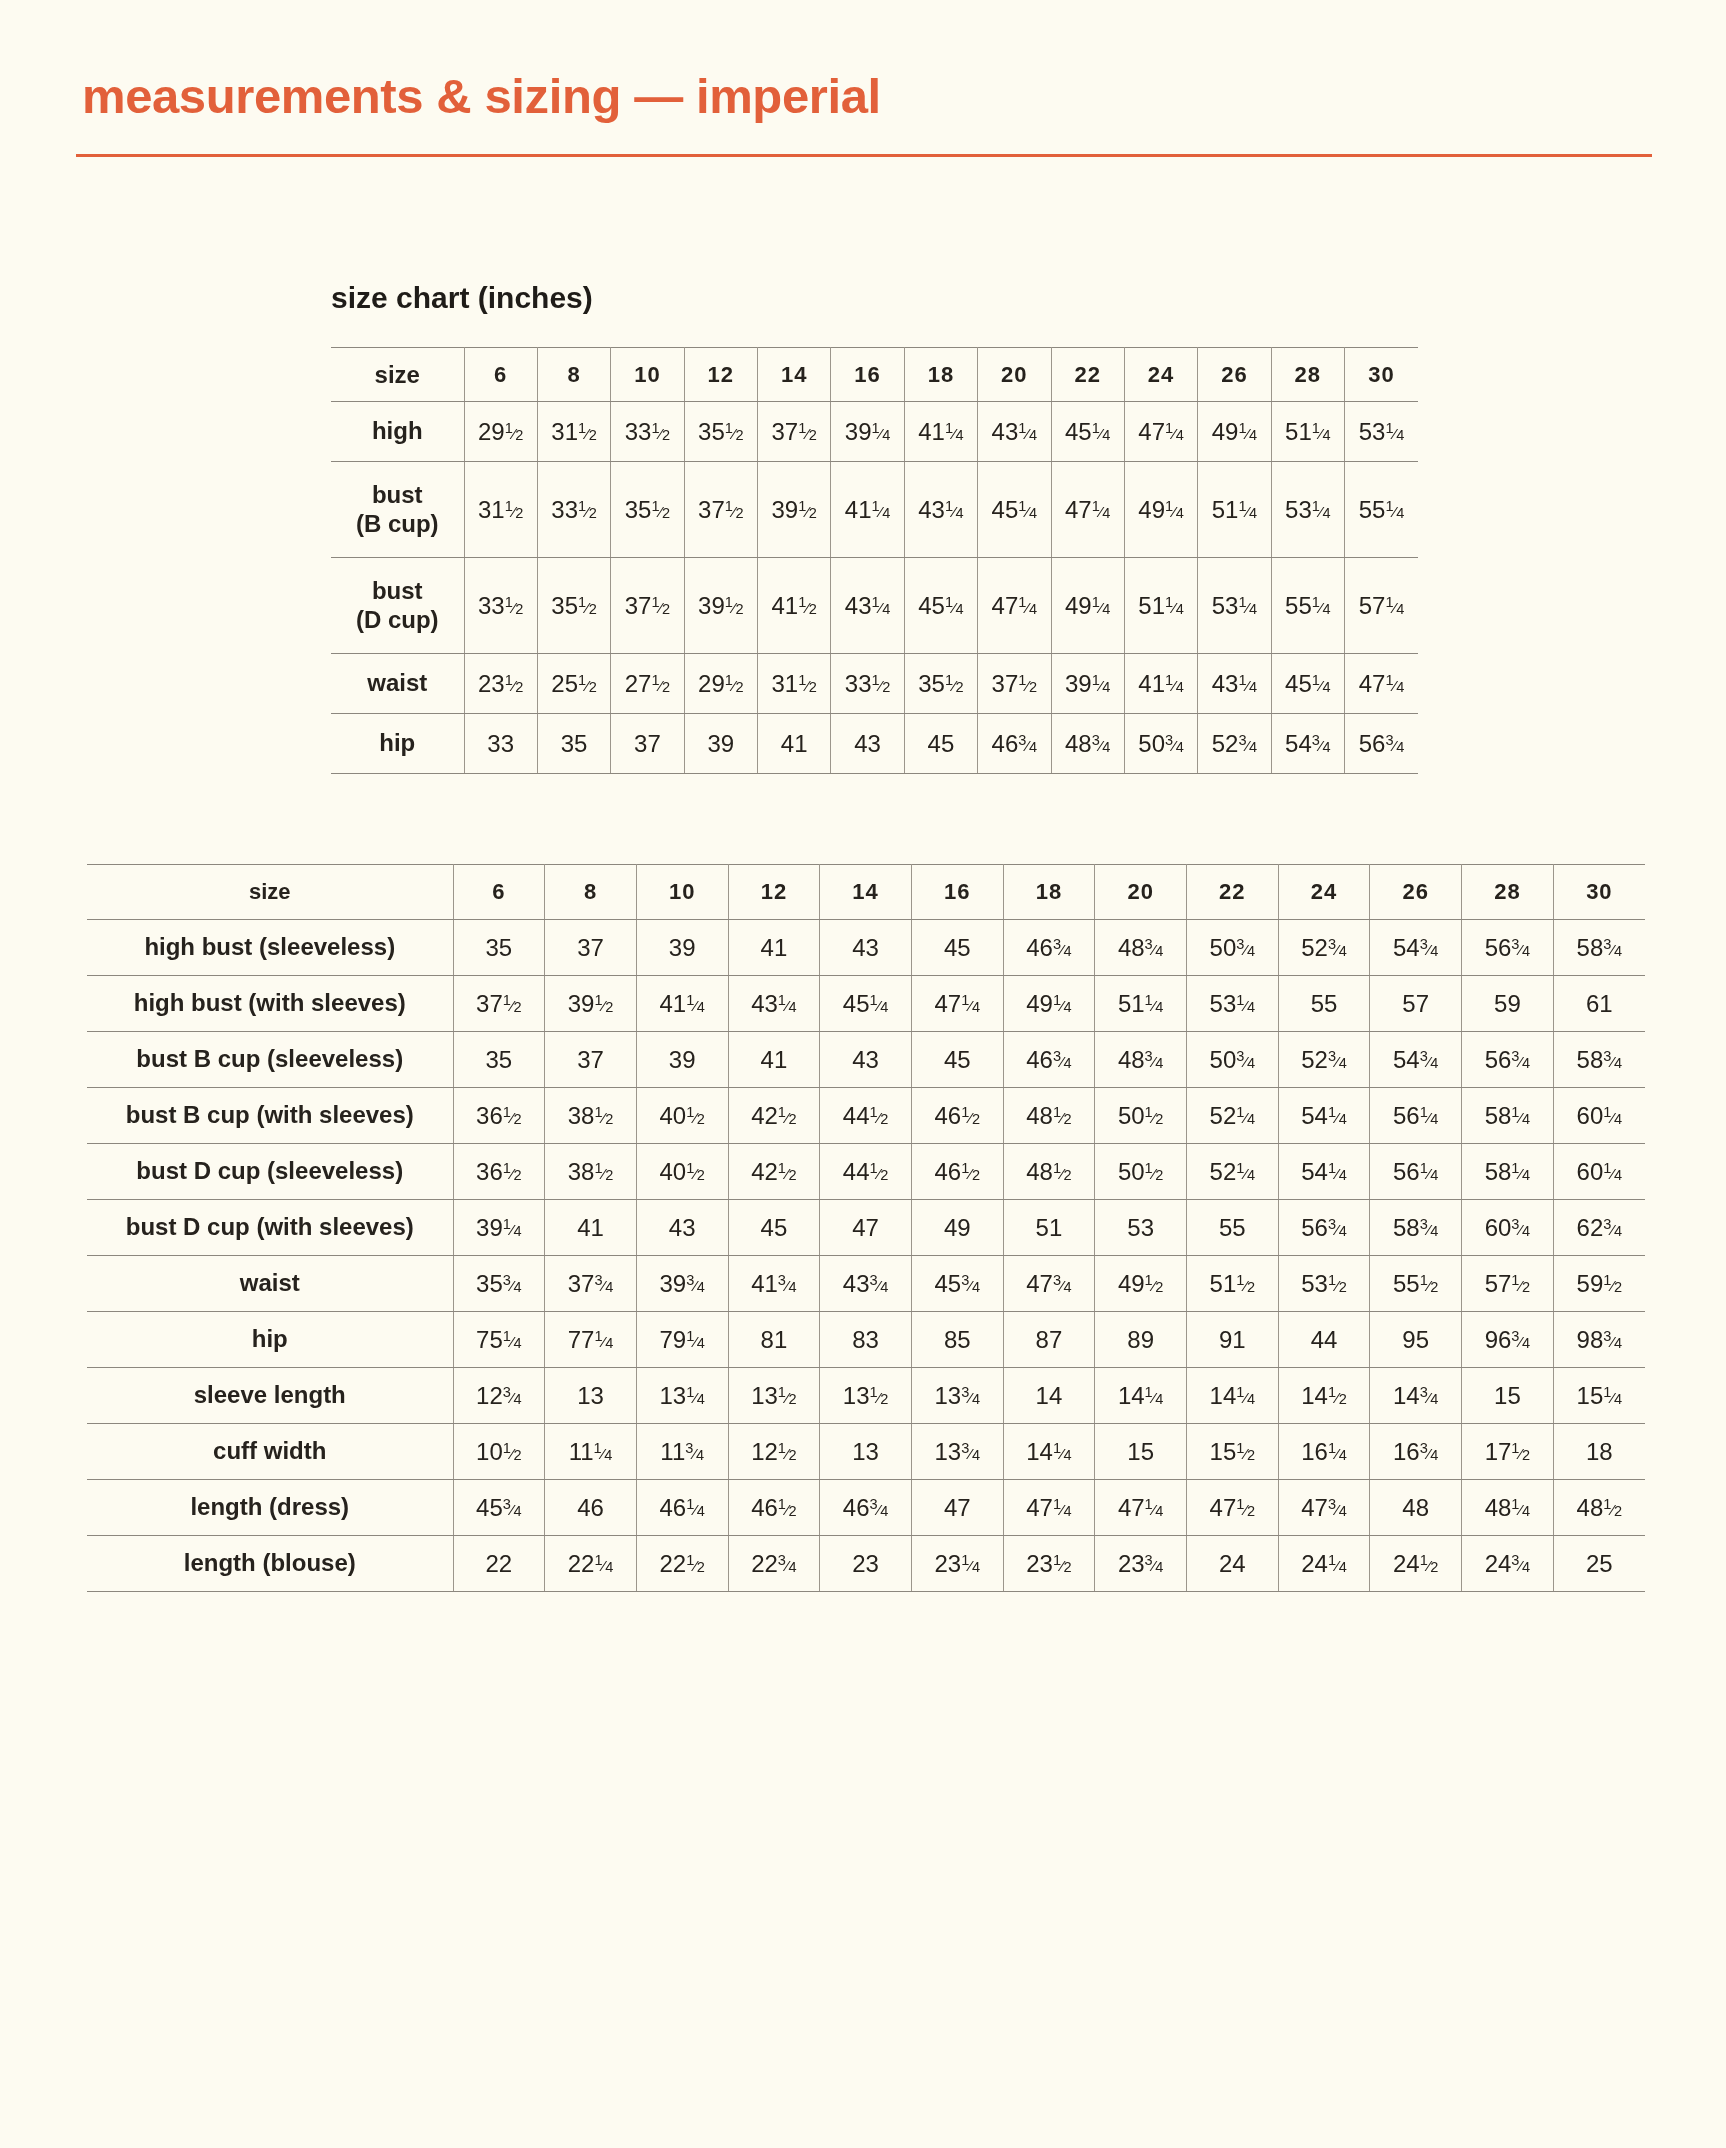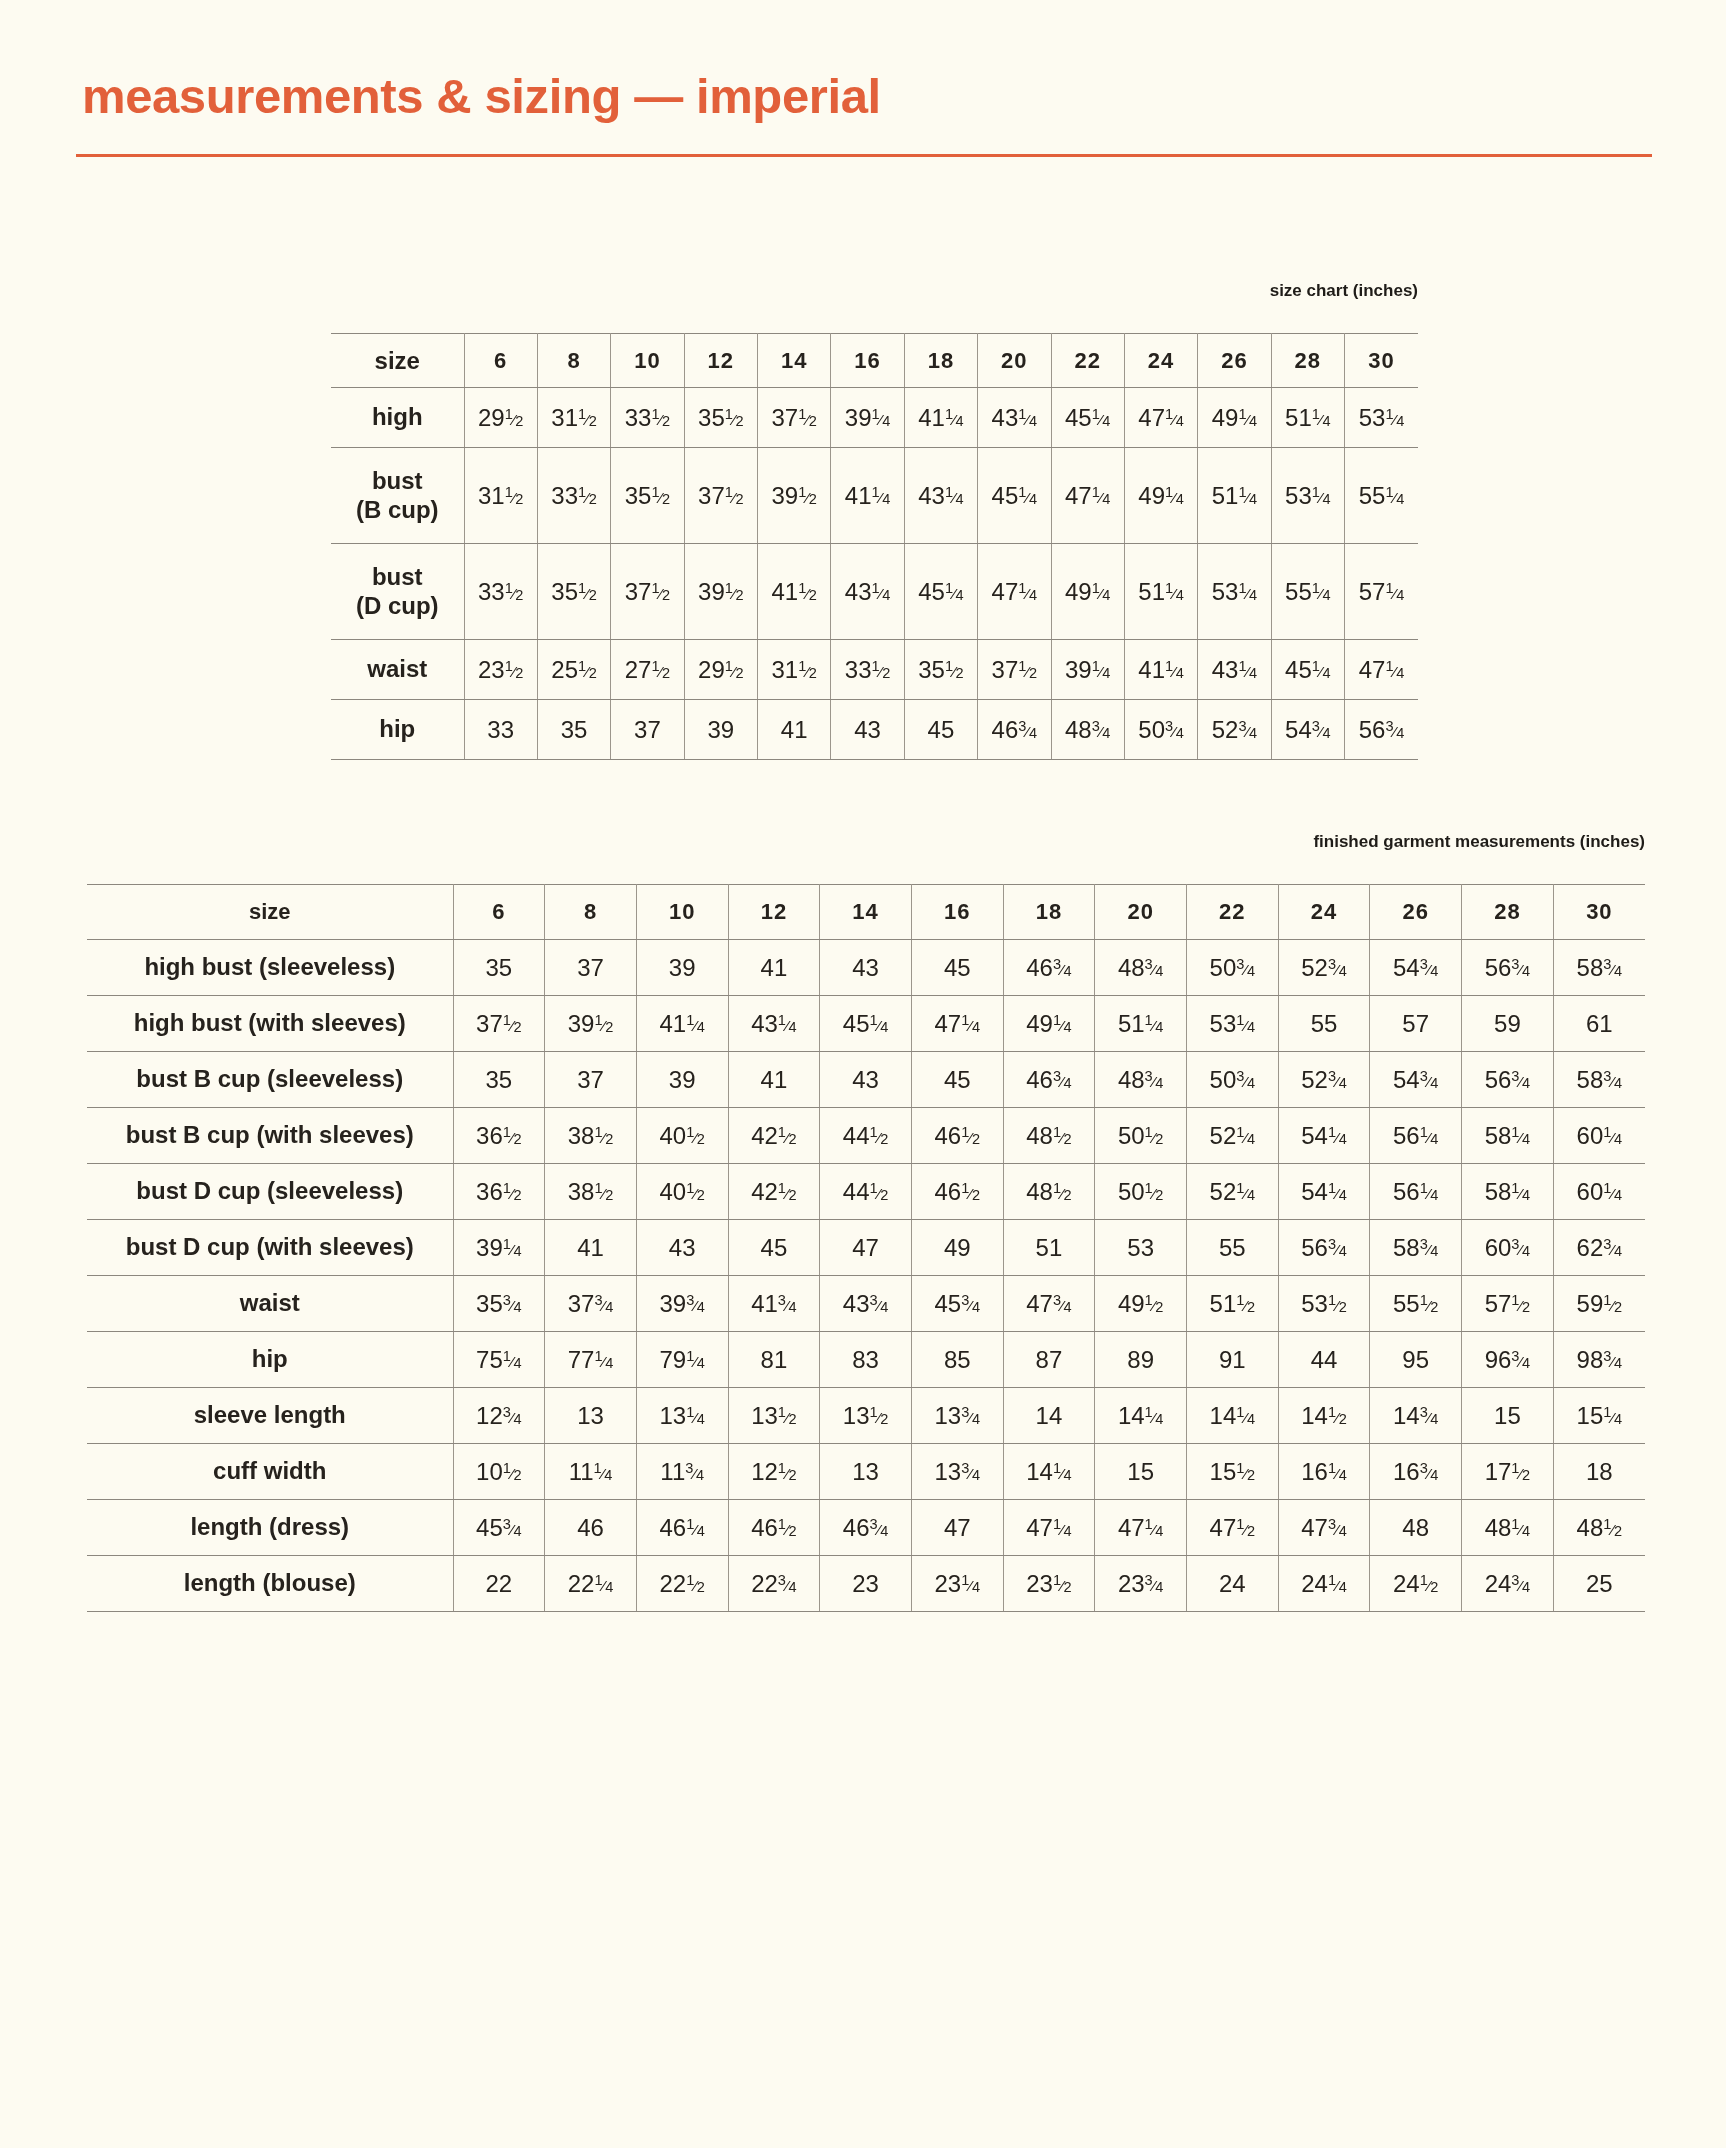--- a/index.html
+++ b/index.html
@@ -37,23 +37,23 @@
     margin-top: 32px;
     height: 2.5px;
     background: #e2603a;
     width: 1576px;
   }
 
   
   .table-block { position: absolute; }
 
   .table-caption {
-    text-align: right;
+    text-align: left;
     font-weight: bold;
-    font-size: 17px;
+    font-size: 30px;
     color: #1f1c18;
     margin-bottom: 22px;
     font-family: "Liberation Sans", sans-serif;
   }
 
   table.size-table {
     border-collapse: collapse;
     table-layout: fixed;
     width: 100%;
     background: transparent;
@@ -261,21 +261,20 @@
           <td class="val"><span class="nowrap">50<span class="frac"><span class="num">3</span><span class="sl">⁄</span><span class="den">4</span></span></span></td>
           <td class="val"><span class="nowrap">52<span class="frac"><span class="num">3</span><span class="sl">⁄</span><span class="den">4</span></span></span></td>
           <td class="val"><span class="nowrap">54<span class="frac"><span class="num">3</span><span class="sl">⁄</span><span class="den">4</span></span></span></td>
           <td class="val"><span class="nowrap">56<span class="frac"><span class="num">3</span><span class="sl">⁄</span><span class="den">4</span></span></span></td>
         </tr>
       </tbody>
   </table>
 </div>
 
 <div class="table-block" id="table2-block">
-  <div class="table-caption">finished garment measurements (inches)</div>
   <table class="size-table" id="table2">
     <colgroup id="t2-cols">
         <col class="c-label">
         <col>
         <col>
         <col>
         <col>
         <col>
         <col>
         <col>

